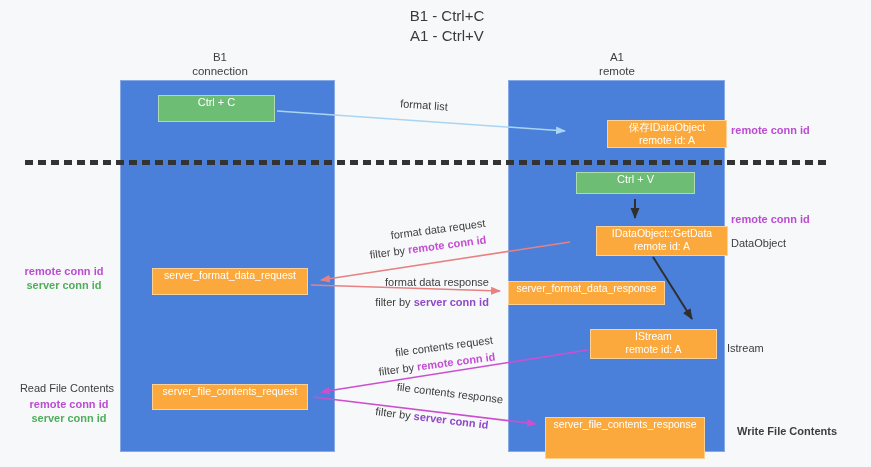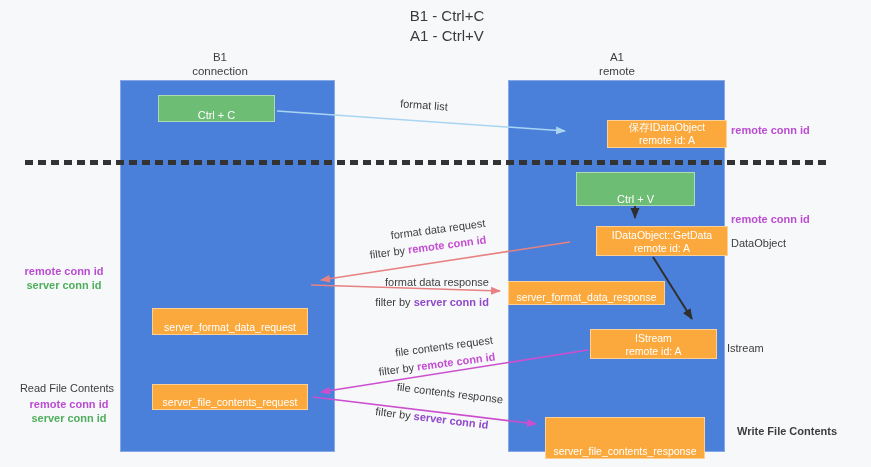--- a/index.html
+++ b/index.html
@@ -13,33 +13,33 @@
   .col-header.left{left:120px;top:50px;width:200px;}
   .col-header.right{left:517px;top:50px;width:200px;text-align:center;}
 
   .lifeline{position:absolute;top:80px;height:372px;background:#4a80d9;border:1px solid #86a9e6;box-sizing:border-box;}
   .lifeline.left{left:120px;width:215px;}
   .lifeline.right{left:508px;width:217px;}
 
   .divider{position:absolute;left:25px;top:160px;width:806px;height:5px;
            background:repeating-linear-gradient(90deg,#333 0 8px,transparent 8px 13px);}
 
-  .box{position:absolute;display:flex;flex-direction:column;align-items:center;justify-content:flex-end;
+  .box{position:absolute;display:flex;flex-direction:column;align-items:center;justify-content:flex-start;
        color:#fff;text-align:center;box-sizing:border-box;border:1px solid rgba(255,255,255,0.45);}
   .box.green{background:#6dbd74;}
   .box.orange{background:#fba93d;}
   .box .l1,.box .l2{display:block;width:100%;}
   .fs11{font-size:11px;}
   .fs10{font-size:10.5px;line-height:13px;}
 
   #b-ctrl-c{left:158px;top:95px;width:117px;height:27px;}
   #b-save{left:575px;top:120px;width:120px;height:28px;margin-left:32px;}
-  #b-ctrl-v{left:576px;top:172px;width:119px;height:34px;}
+  #b-ctrl-v{left:576px;top:172px;width:119px;height:22px;}
   #b-getdata{left:596px;top:226px;width:132px;height:30px;}
-  #b-fdreq{left:152px;top:268px;width:156px;height:27px;margin-top:40px;}
+  #b-fdreq{left:152px;top:268px;width:156px;height:27px;}
   #b-fdresp{left:508px;top:281px;width:157px;height:24px;}
   #b-istream{left:590px;top:329px;width:127px;height:30px;}
   #b-fcreq{left:152px;top:384px;width:156px;height:26px;}
   #b-fcresp{left:545px;top:417px;width:160px;height:42px;}
 
   svg.overlay{position:absolute;left:0;top:0;width:871px;height:467px;pointer-events:none;}
 
   .lbl{position:absolute;white-space:nowrap;font-size:11px;color:#3d3d3d;
        transform:translate(-50%,-50%) rotate(var(--r,0deg));}
   .kw{font-weight:bold;}

